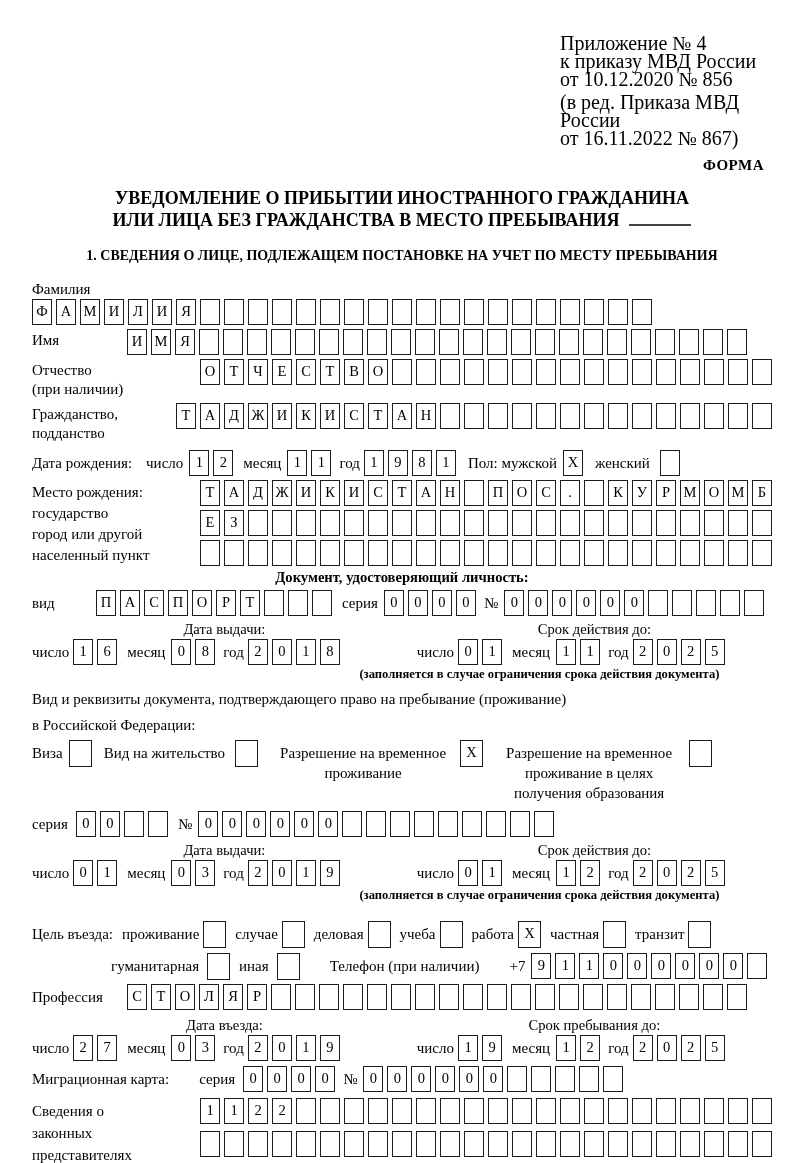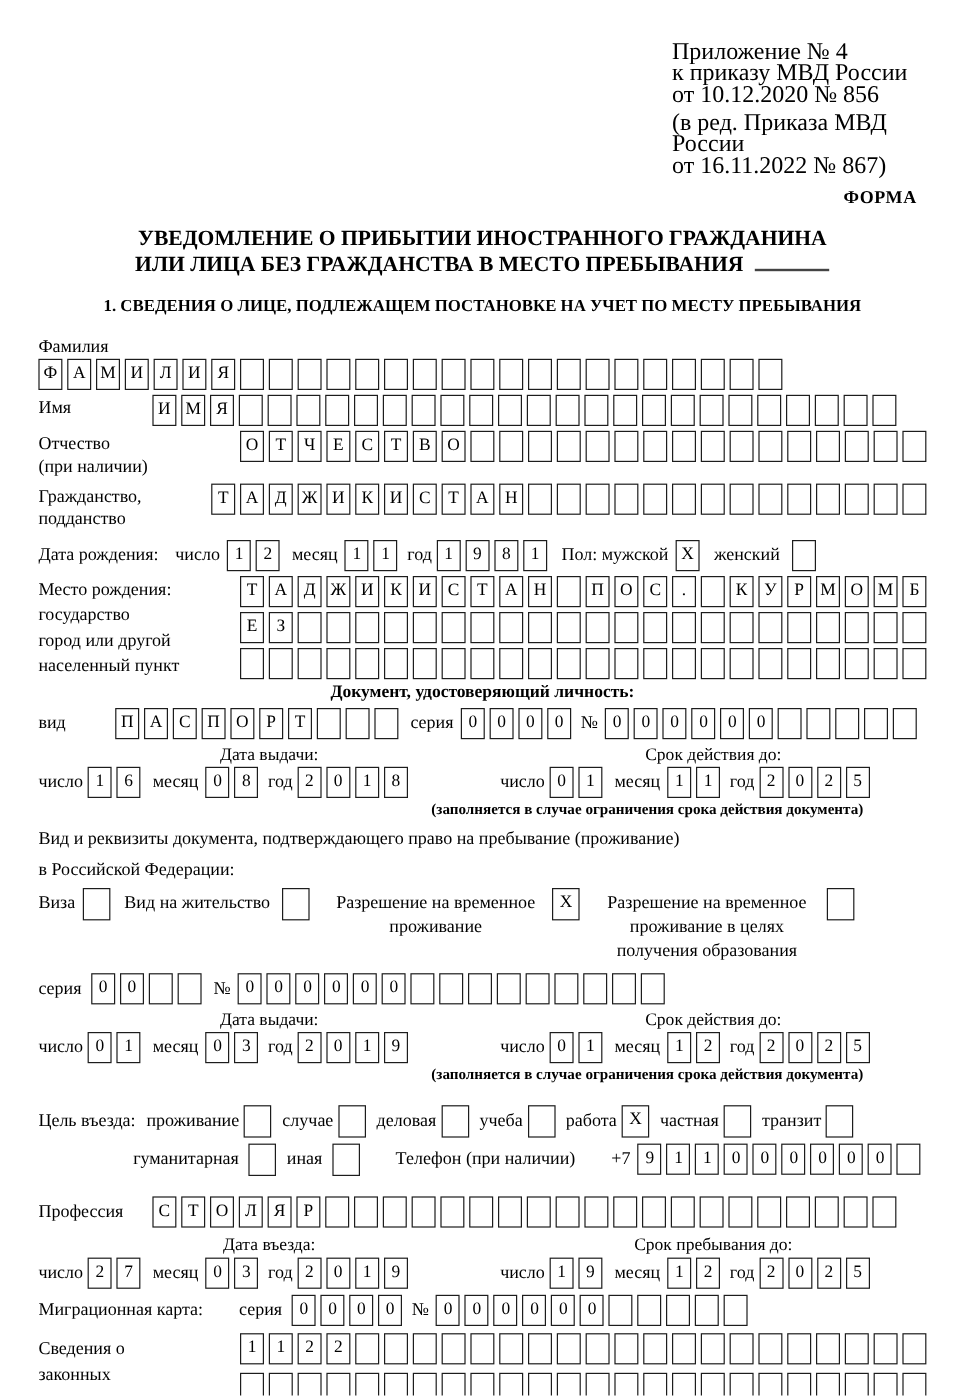--- a/index.html
+++ b/index.html
@@ -585,21 +585,21 @@
         <span class="cell">0</span>
         <span class="cell">0</span>
         <span class="cell">0</span>
         <span class="cell">0</span>
         <span class="cell">0</span>
         <span class="cell">0</span>
         <span class="cell"></span>
       </span>
   </div>
 
-  <div class="frow" style="margin-top:17px;">
+  <div class="frow" style="margin-top:4px;">
     <span class="flabel w95" style="padding-top:4px;">Профессия</span>
     <span class="cells">
         <span class="cell">С</span>
         <span class="cell">Т</span>
         <span class="cell">О</span>
         <span class="cell">Л</span>
         <span class="cell">Я</span>
         <span class="cell">Р</span>
         <span class="cell"></span>
         <span class="cell"></span>

